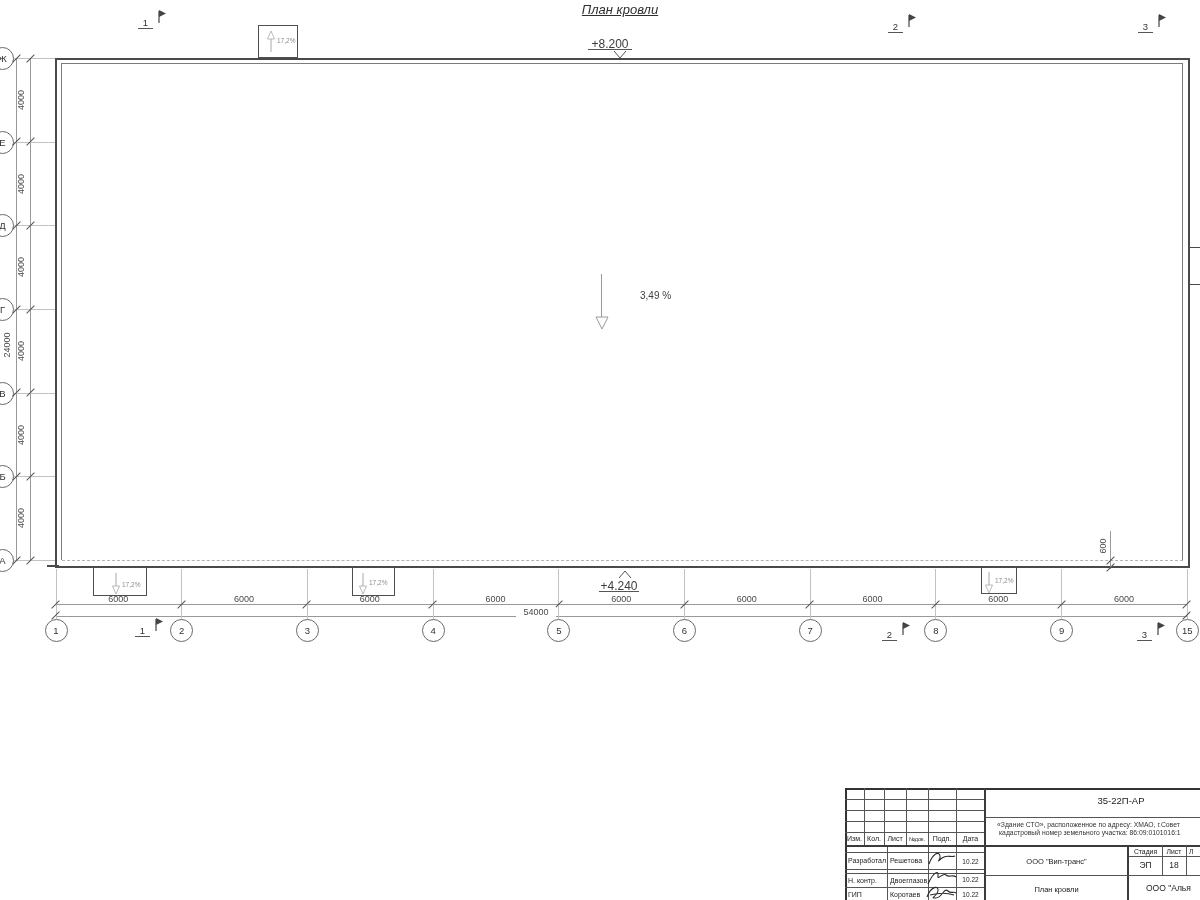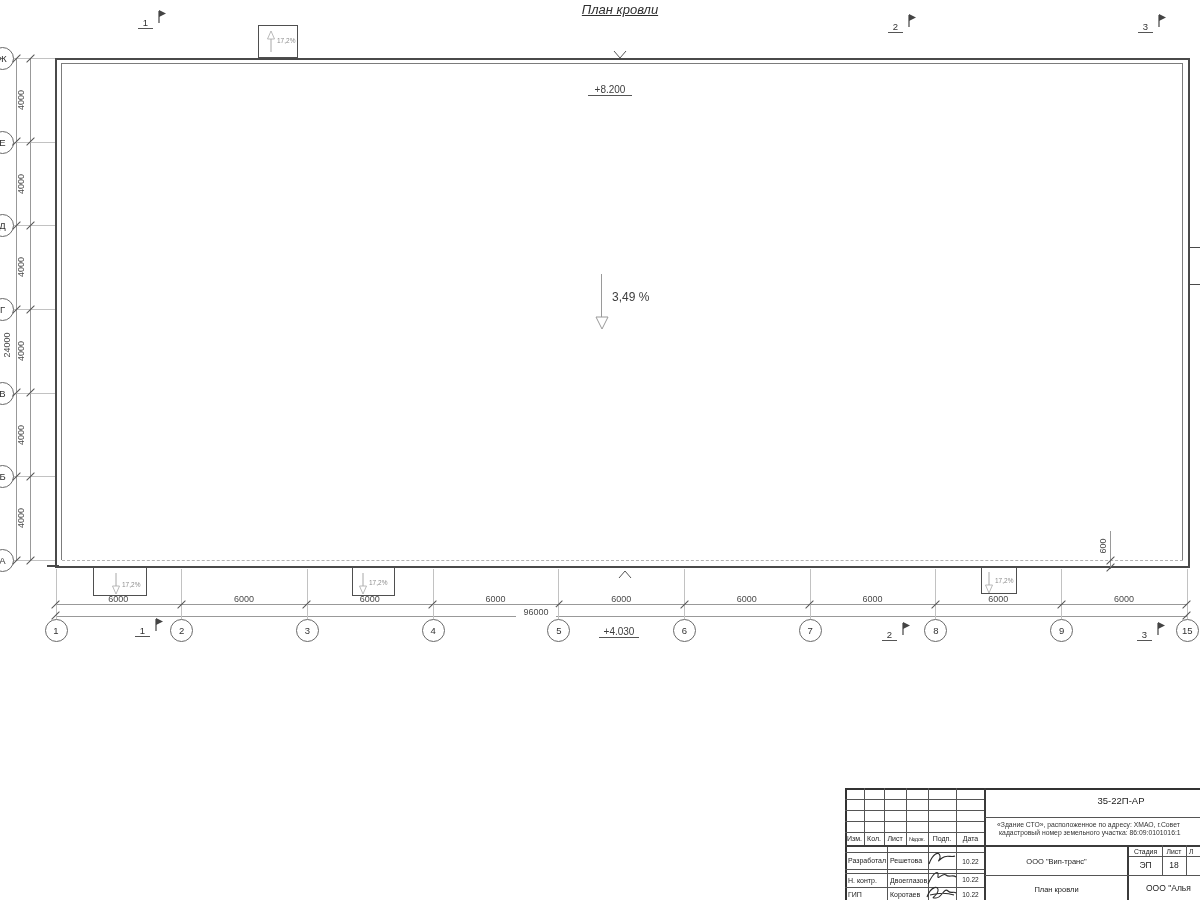--- a/index.html
+++ b/index.html
@@ -12,23 +12,23 @@
   .dimtxt{position:absolute;font-size:9px;color:#4a4a4a;white-space:nowrap;line-height:10px;}
   .rot{transform:rotate(-90deg);}
   .ctr{text-align:center;}
   .circle{position:absolute;width:21px;height:21px;border:1px solid #6a6a6a;border-radius:50%;
           background:#fff;font-size:9.5px;color:#333;text-align:center;line-height:21px;}
   .tick{position:absolute;width:11px;height:1px;background:#555;transform:rotate(-45deg);}
   .canopy{position:absolute;border:1.5px solid #4f4f4f;}
   .canlab{position:absolute;font-size:6.5px;color:#8d8d8d;white-space:nowrap;}
   .title{position:absolute;left:540px;top:2px;width:160px;text-align:center;
          font-size:13px;font-style:italic;text-decoration:underline;color:#2e2e2e;}
-  .elev{position:absolute;font-size:10px;color:#3d3d3d;border-bottom:1px solid #555;
-        text-align:center;line-height:10px;margin-top:46px;}
-  .slope-lab{position:absolute;font-size:12px;color:#3d3d3d;white-space:nowrap;}
+  .elev{position:absolute;font-size:12px;color:#3d3d3d;border-bottom:1px solid #555;
+        text-align:center;line-height:10px;}
+  .slope-lab{position:absolute;font-size:10px;color:#3d3d3d;white-space:nowrap;margin-left:28px;}
   
   .tbl{position:absolute;background:#3b3b3b;}
   .tbt{position:absolute;font-size:7px;color:#222;white-space:nowrap;line-height:9px;}
   .sec-num{font-size:9.5px;color:#333;border-bottom:1px solid #555;display:inline-block;
            min-width:15px;text-align:center;line-height:11px;}
 </style>
 </head>
 <body>
 
 <div class="page">
@@ -43,21 +43,21 @@
   <div class="hl thick" style="left:47px;top:565px;width:12px;height:2px;"></div>
 
   <div class="hl thick" style="left:1188px;top:247px;width:12px;"></div>
   <div class="hl thick" style="left:1188px;top:284px;width:12px;"></div>
 
   <div class="elev" style="left:588px;top:39px;width:44px;">+8.200</div>
   <svg class="abs" style="left:613px;top:50px;" width="14" height="9">
     <path d="M1,1 L7,8 L13,1" fill="none" stroke="#555" stroke-width="1"></path>
   </svg>
 
-  <div class="elev" style="left:599px;top:581px;width:40px;">+4.030</div>
+  <div class="elev" style="left:599px;top:581px;width:40px;">+4.240</div>
   <svg class="abs" style="left:618px;top:570px;" width="14" height="9">
     <path d="M1,8 L7,1 L13,8" fill="none" stroke="#555" stroke-width="1"></path>
   </svg>
 
   <div class="vl" style="left:601px;top:274px;height:44px;background:#9a9a9a;"></div>
   <svg class="abs" style="left:595px;top:316px;" width="14" height="14">
     <path d="M1,1 L13,1 L7,13 Z" fill="#ffffff" stroke="#9a9a9a" stroke-width="1"></path>
   </svg>
   <div class="slope-lab" style="left:612px;top:290px;">3,49 %</div>
 
@@ -131,21 +131,21 @@
       <div class="vl" style="left: 1061.1px; top: 569px; height: 50px; background: rgb(194, 194, 194);"></div>
       <div class="circle" style="left: 1050.1px; top: 619px;">9</div>
       <div class="tick" style="left: 1055.6px; top: 603.5px;"></div>
       <div class="dimtxt ctr" style="left: 973.25px; top: 594px; width: 50px;">6000</div>
       <div class="vl" style="left: 1186.8px; top: 569px; height: 50px; background: rgb(194, 194, 194);"></div>
       <div class="circle" style="left: 1175.8px; top: 619px;">15</div>
       <div class="tick" style="left: 1181.3px; top: 603.5px;"></div>
       <div class="dimtxt ctr" style="left: 1098.95px; top: 594px; width: 50px;">6000</div>
       <div class="tick" style="left: 50px; top: 615px;"></div>
       <div class="tick" style="left: 1181.3px; top: 615px;"></div>
-      <div class="dimtxt ctr" style="left: 516px; top: 606.5px; width: 40px; background: rgb(255, 255, 255);">96000</div>
+      <div class="dimtxt ctr" style="left: 516px; top: 606.5px; width: 40px; background: rgb(255, 255, 255);">54000</div>
       <div class="vl" style="left: 30px; top: 58px; height: 502px; background: rgb(153, 153, 153);"></div>
       <div class="vl" style="left: 16px; top: 58px; height: 502px; background: rgb(153, 153, 153);"></div>
       <div class="hl" style="left: 12px; top: 58px; width: 43px; background: rgb(194, 194, 194);"></div>
       <div class="circle" style="left: -9px; top: 47px;">Ж</div>
       <div class="tick" style="left: 24.5px; top: 57.5px;"></div>
       <div class="tick" style="left: 10.5px; top: 57.5px;"></div>
       <div class="hl" style="left: 12px; top: 141.7px; width: 43px; background: rgb(194, 194, 194);"></div>
       <div class="circle" style="left: -9px; top: 130.7px;">Е</div>
       <div class="tick" style="left: 24.5px; top: 141.2px;"></div>
       <div class="tick" style="left: 10.5px; top: 141.2px;"></div>

